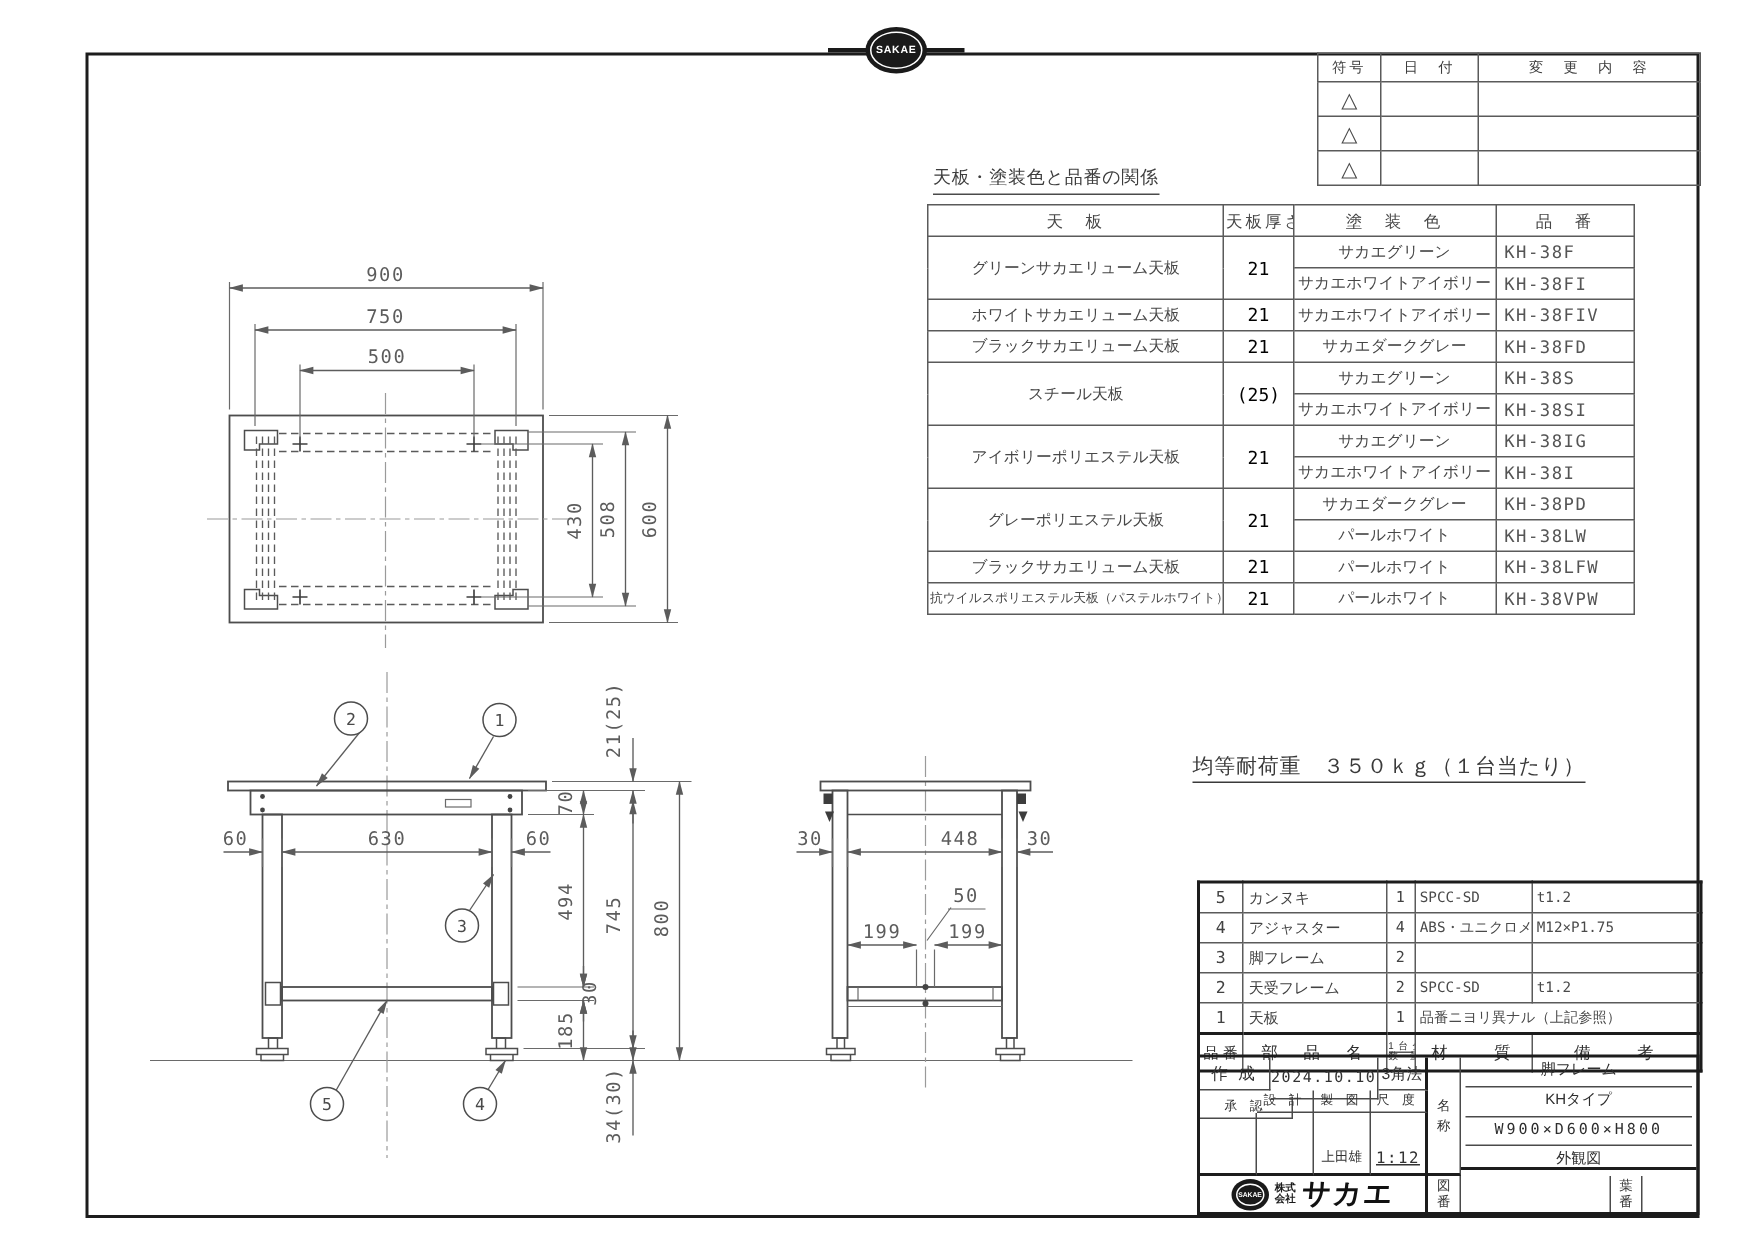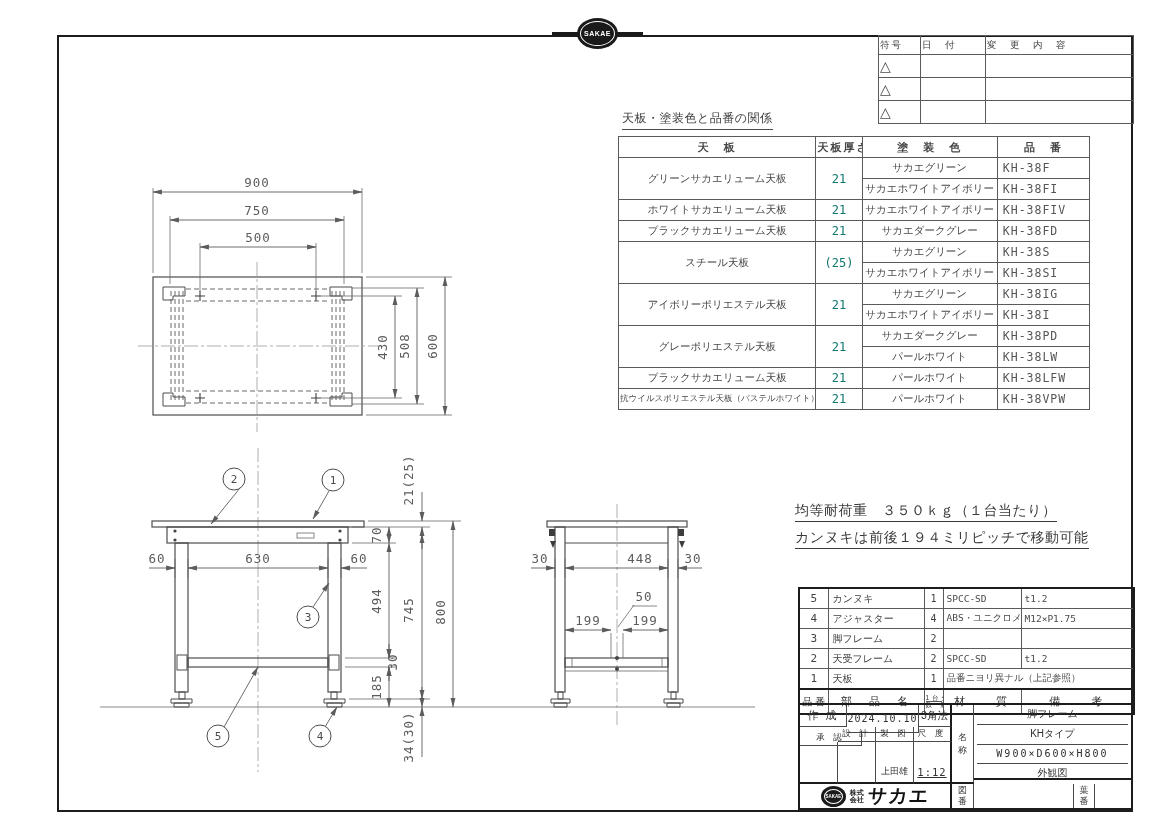--- a/index.html
+++ b/index.html
@@ -13,31 +13,31 @@
   .badge .ring{position:absolute;inset:3px;border:1px solid #fff;border-radius:50%;}
   .badge .btxt{position:relative;color:#fff;font-weight:bold;}
   .topbadge{left:577px;top:18px;width:41px;height:31px;}
   .topbadge .btxt{font-size:7px;letter-spacing:.5px;}
   .bar{position:absolute;height:3px;background:#1a1a1a;top:32px;z-index:4;}
   
   table{border-collapse:collapse;table-layout:fixed;}
   td{border:1px solid #5a5a5a;overflow:hidden;white-space:nowrap;}
   
   .rev{position:absolute;left:878px;top:35px;width:255px;}
-  .rev td{height:20px;text-align:left;font-size:10px;color:#3d3d3d;margin-top:17px;}
+  .rev td{height:20px;text-align:center;font-size:10px;color:#3d3d3d;margin-top:17px;}
   .rev tr.h td{height:16px;font-size:9.5px;letter-spacing:2px;}
   .rev .tri{font-size:14px;color:#4a4a4a;line-height:1;}
   
   .spec-title{position:absolute;left:622px;top:110px;font-size:12px;color:#3d3d3d;
               border-bottom:1px solid #4a4a4a;padding-bottom:2px;letter-spacing:.5px;}
   .spec{position:absolute;left:618px;top:136px;width:472px;}
   .spec td{height:18px;text-align:center;font-size:10.5px;color:#474747;}
-  .spec tr.h td{height:18px;font-size:11px;letter-spacing:2px;font-weight:bold;}
+  .spec tr.h td{height:18px;font-size:11px;letter-spacing:2px;}
   .spec td.thkh{font-size:10px;letter-spacing:0;}
-  .spec td.num{font-family:"DejaVu Sans Mono","Liberation Mono",monospace;font-size:12px;color:#0f766e;}
+  .spec td.num{font-family:"DejaVu Sans Mono","Liberation Mono",monospace;font-size:12px;color:#000000;}
   .spec td.code{font-family:"DejaVu Sans Mono","Liberation Mono",monospace;font-size:11.5px;
                 color:#555;text-align:left;padding-left:5px;letter-spacing:1px;}
   .spec td.small{font-size:8.5px;}
   
   .notes{position:absolute;left:795px;top:502px;}
   .notes div{display:table;font-size:14px;letter-spacing:.5px;color:#3a3a3a;
              border-bottom:1px solid #3a3a3a;padding-bottom:1px;margin-bottom:7px;}
   
   .parts{position:absolute;left:798px;top:587px;width:335px;border:2px solid #1c1c1c;}
   .parts td{height:17px;font-size:10px;color:#424242;}
@@ -344,21 +344,20 @@
       <td class="small">抗ウイルスポリエステル天板（パステルホワイト）</td>
       <td class="num">21</td>
       <td>パールホワイト</td>
       <td class="code">KH-38VPW</td>
     </tr>
   </tbody>
     </table>
 
   <div class="notes">
     <div>均等耐荷重　３５０ｋｇ（１台当たり）</div>
-    <div>カンヌキは前後１９４ミリピッチで移動可能</div>
   </div>
 
   <table class="parts">
     <colgroup>
         <col style="width:29px">
         <col style="width:96px">
         <col style="width:19px">
         <col style="width:78px">
         <col style="width:113px">
       </colgroup>

